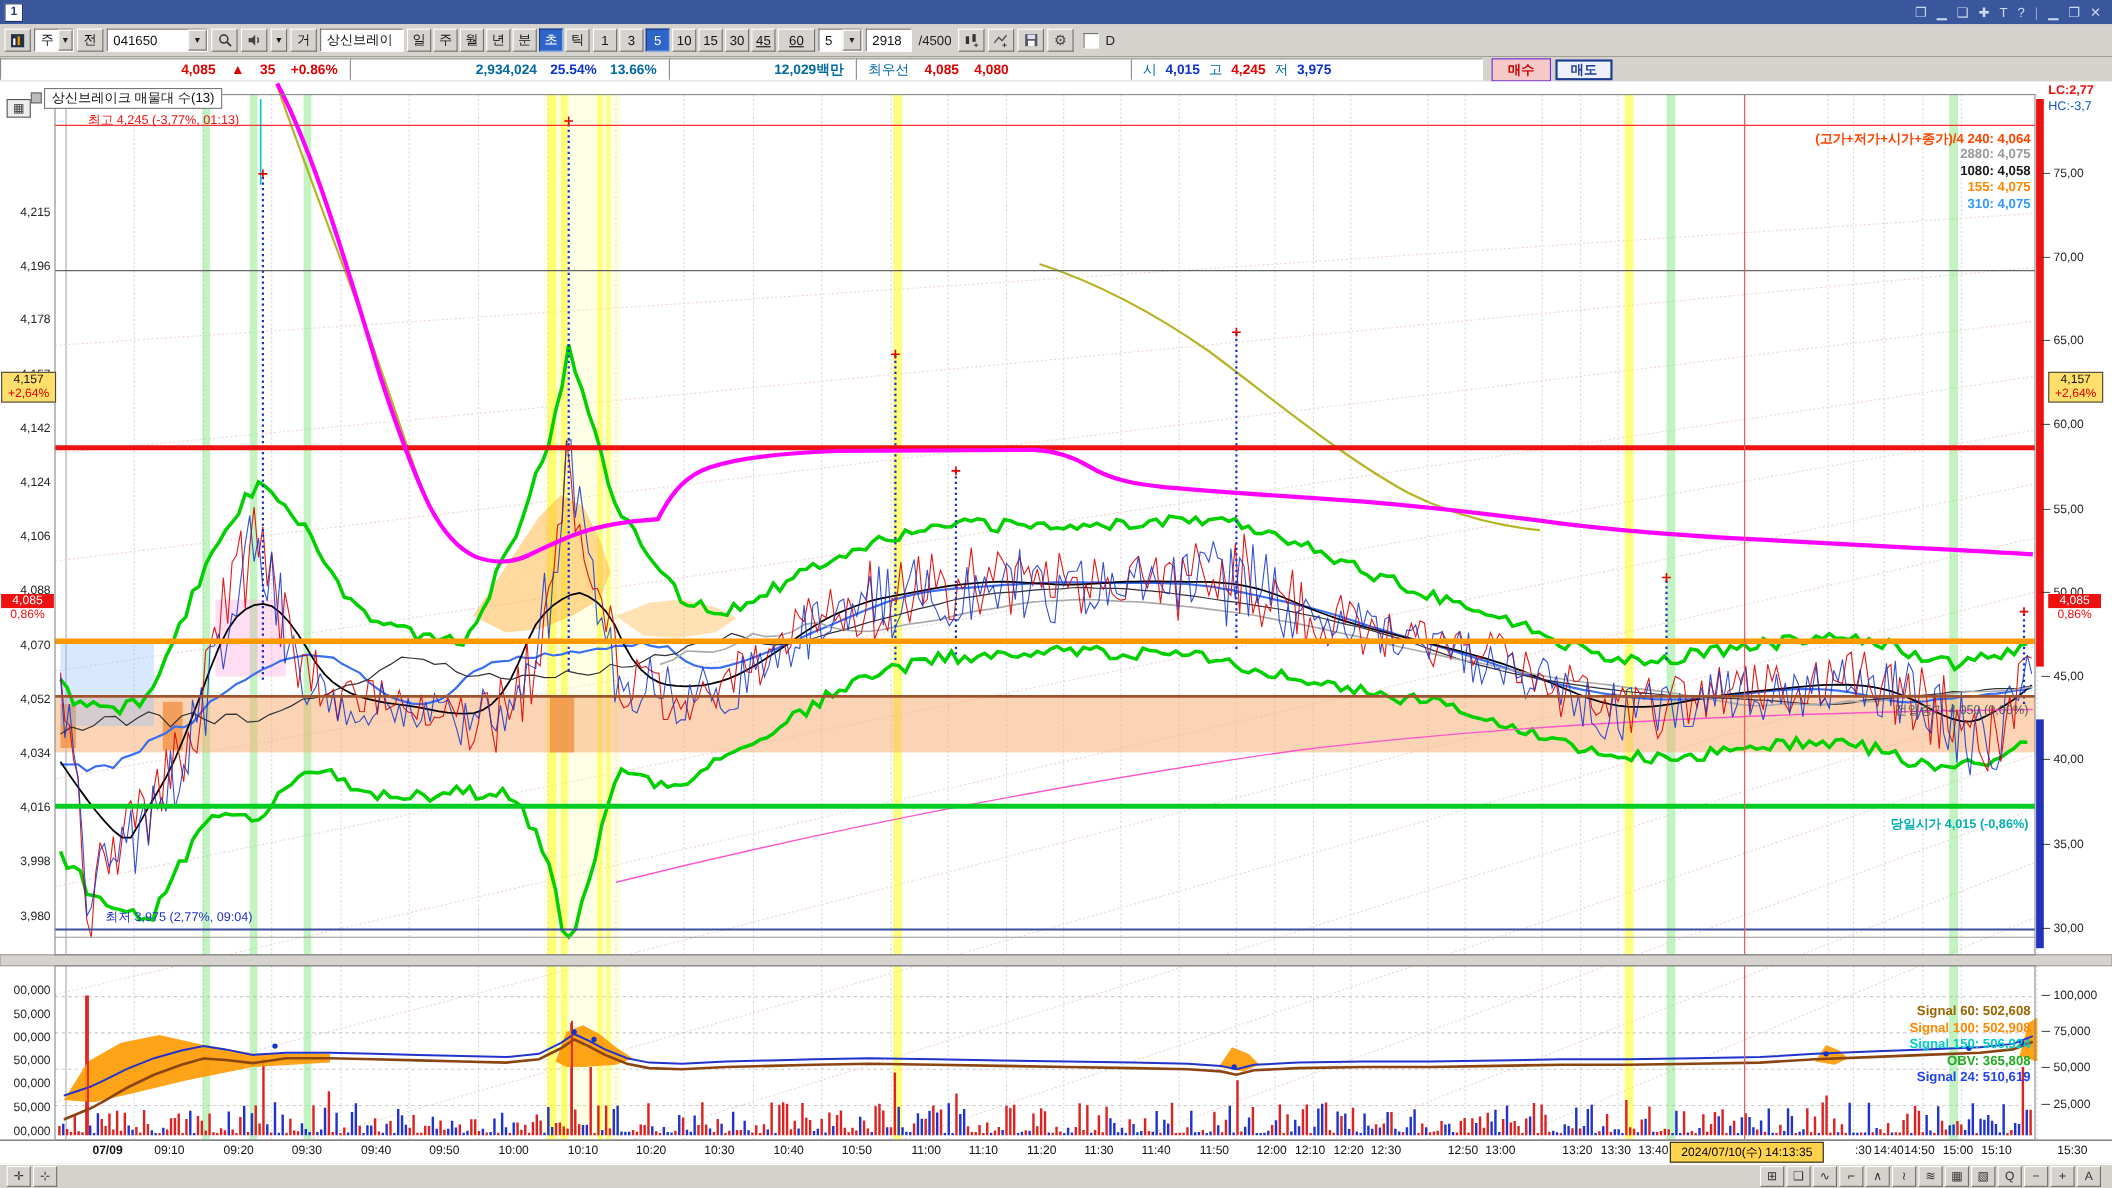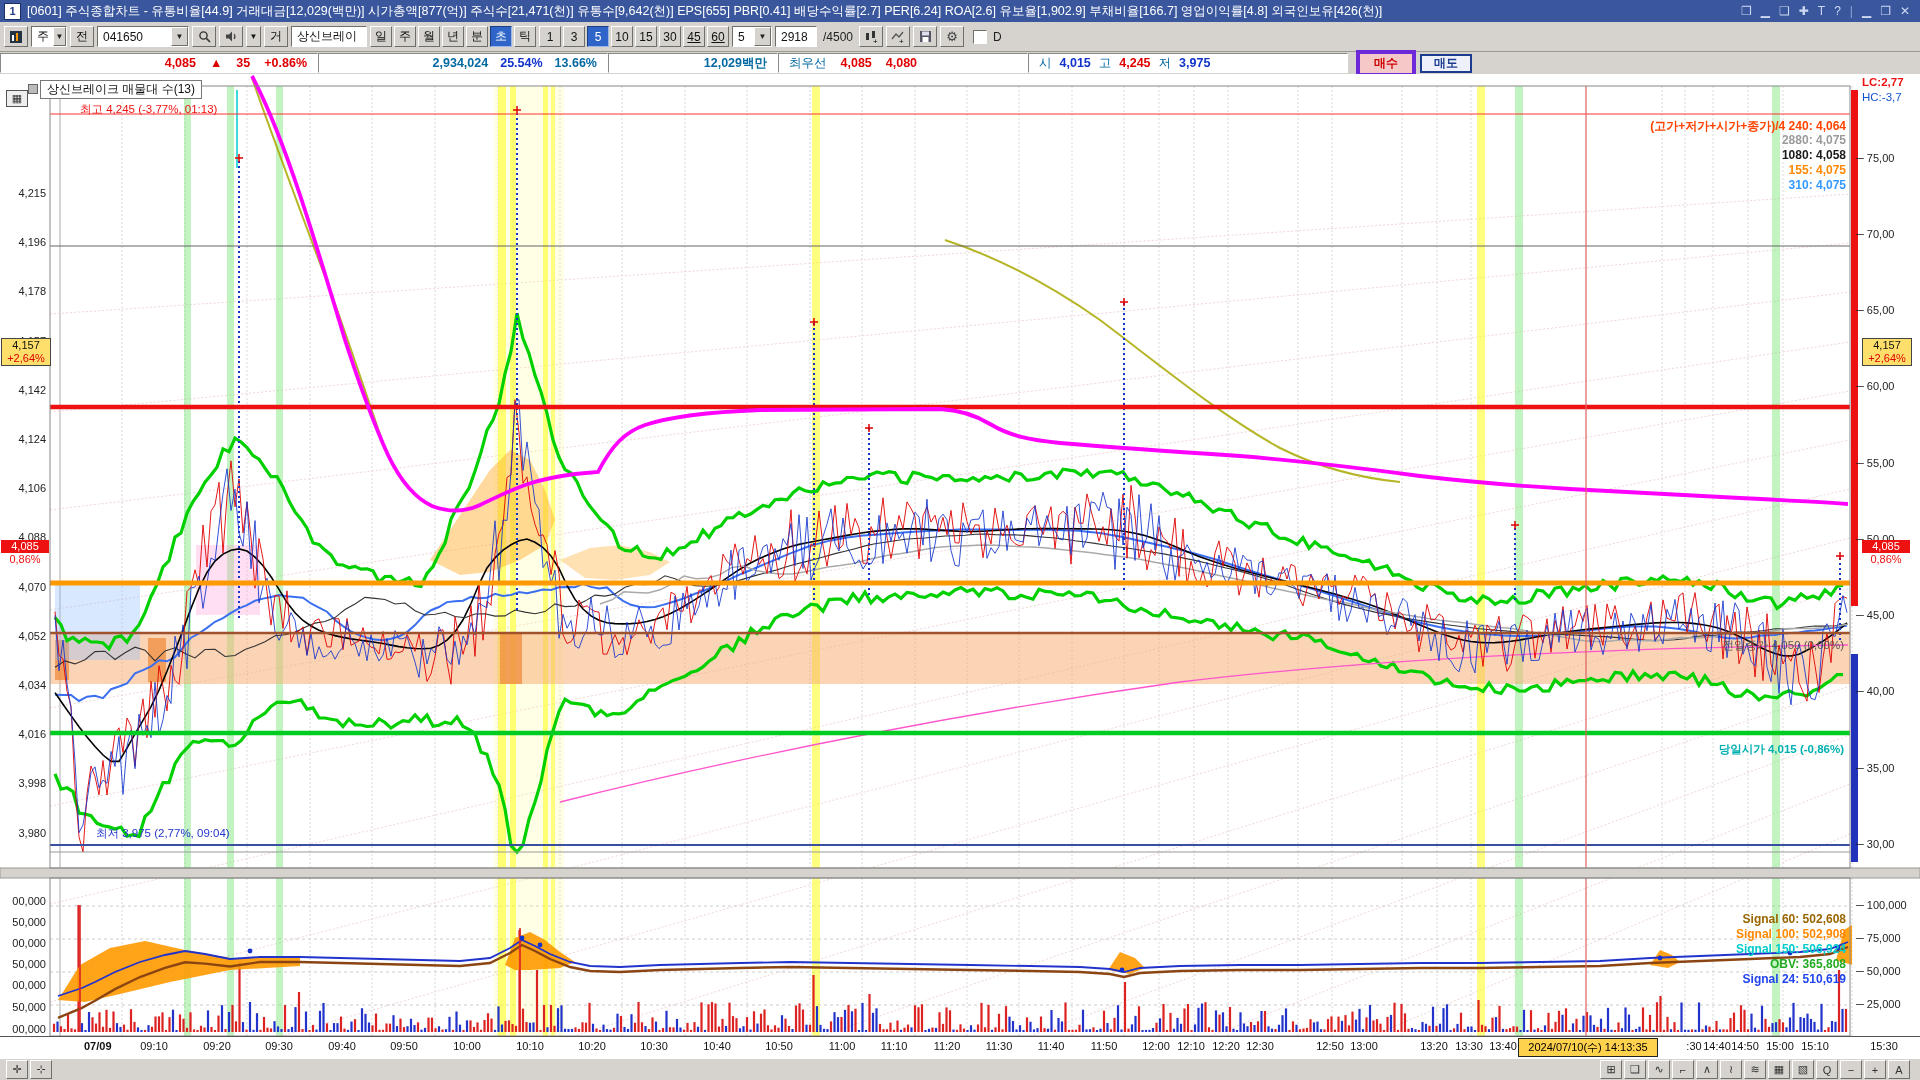--- a/index.html
+++ b/index.html
@@ -26,21 +26,21 @@
   .combo .arr{width:15px;height:17px;margin-left:4px;background:#d6d3ce;border:1px solid;border-color:#fff #6f6f69 #6f6f69 #fff;
        display:inline-flex;align-items:center;justify-content:center;font-size:8px;color:#222;}
   .plain{padding:0 3px;color:#222;}
   .chk{width:12px;height:12px;background:#fff;border:1px solid;border-color:#6f6f69 #fff #fff #6f6f69;margin-left:6px;}
   
   .pricebar{position:absolute;left:0;top:52px;width:1920px;height:22px;background:#d6d3ce;display:flex;align-items:center;}
   .seg{height:20px;background:#fff;border:1px solid;border-color:#8a8a84 #fff #fff #8a8a84;
        display:flex;align-items:center;gap:10px;padding:0 10px;box-sizing:border-box;font-weight:bold;font-size:12.5px;}
   .red{color:#e00000;} .blu{color:#1133cc;} .blk{color:#0369a1;}
   .btn-buy{margin-left:8px;width:52px;height:19px;background:#f6c9c9;color:#cc0000;font-weight:bold;
-           border:4px solid #6d28d9;display:flex;align-items:center;justify-content:center;}
+           border:1px solid #6d28d9;display:flex;align-items:center;justify-content:center;}
   .btn-sell{margin-left:4px;width:52px;height:19px;background:#eef1fb;color:#1c3d8f;font-weight:bold;
            border:2px solid #1c3d8f;display:flex;align-items:center;justify-content:center;box-sizing:border-box;}
   
   .chart-wrap{position:absolute;left:0;top:74px;width:1920px;height:984px;background:#fff;}
   .axlbl{position:absolute;font-size:11px;color:#222;white-space:nowrap;}
   .tlabel{position:absolute;top:966px;font-size:11px;color:#111;transform:translateX(-50%);white-space:nowrap;margin-left:32px;}
   .tlabel.bold{font-weight:bold;transform:none;}
   .timerow{position:absolute;left:0;top:962px;width:1920px;height:22px;background:#fff;border-top:1px solid #555;box-sizing:border-box;}
   .tooltip{position:absolute;left:1518px;top:964px;width:138px;height:17px;background:#ffd24d;border:1px solid #222;
            font-size:11px;display:flex;align-items:center;justify-content:center;z-index:5;white-space:nowrap;}
@@ -63,21 +63,20 @@
         display:inline-flex;align-items:center;justify-content:center;font-size:11px;color:#333;}
   .sb-right{margin-left:auto;display:flex;align-items:center;padding-right:6px;}
 </style>
 </head>
 <body>
 
 <div class="app">
 
   <div class="titlebar">
     <div class="win-num">1</div>
-    <div class="title-text">[0601] 주식종합차트 - 유통비율[44.9] 거래대금[12,029(백만)] 시가총액[877(억)] 주식수[21,471(천)] 유통수[9,642(천)] EPS[655] PBR[0.41] 배당수익률[2.7] PER[6.24] ROA[2.6] 유보율[1,902.9] 부채비율[166.7] 영업이익률[4.8] 외국인보유[426(천)]</div>
     <div class="win-controls" id="win-controls">
         <span class="">❐</span>
         <span class="">▁</span>
         <span class="">❑</span>
         <span class="">✚</span>
         <span class="">T</span>
         <span class="">?</span>
         <span class="wc-sep">|</span>
         <span class="">▁</span>
         <span class="">❐</span>
@@ -129,21 +128,21 @@
         <div class="tbtn" style="width: 22px;">틱</div>
       </span>
     <span id="interval-btns" style="display:inline-flex;gap:2px;">
         <div class="tbtn" style="width: 22px;">1</div>
         <div class="tbtn" style="width: 22px;">3</div>
         <div class="tbtn sel" style="width: 22px;">5</div>
         <div class="tbtn" style="width: 22px;">10</div>
         <div class="tbtn" style="width: 22px;">15</div>
         <div class="tbtn" style="width: 22px;">30</div>
         <div class="tbtn" style="width: 22px; text-decoration: underline;">45</div>
-        <div class="tbtn" style="width: 22px; text-decoration: underline;">60</div>
+        <div class="tbtn" style="width: 34px; text-decoration: underline;">60</div>
       </span>
     <div class="combo" style="width:40px">
       <span>5</span>
         <span class="arr">▼</span>
     </div>
     <div class="tfield" style="width:42px">2918</div>
     <span class="plain">/4500</span>
     <div class="tbtn icon">
       <svg width="14" height="14" viewBox="0 0 14 14">
           <rect x="2" y="3" width="3" height="7" fill="#333"></rect>

